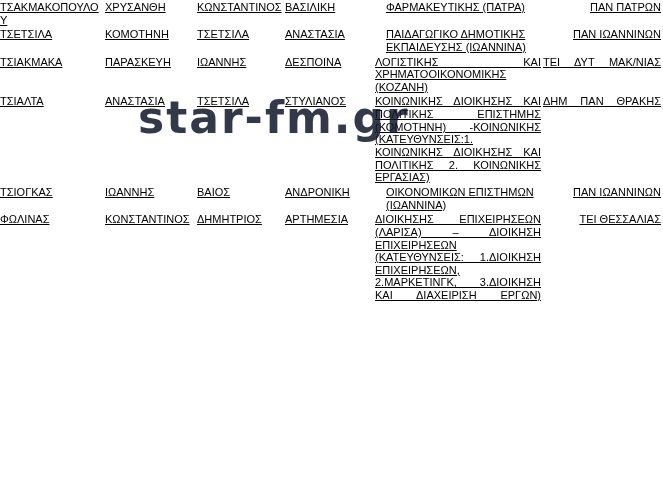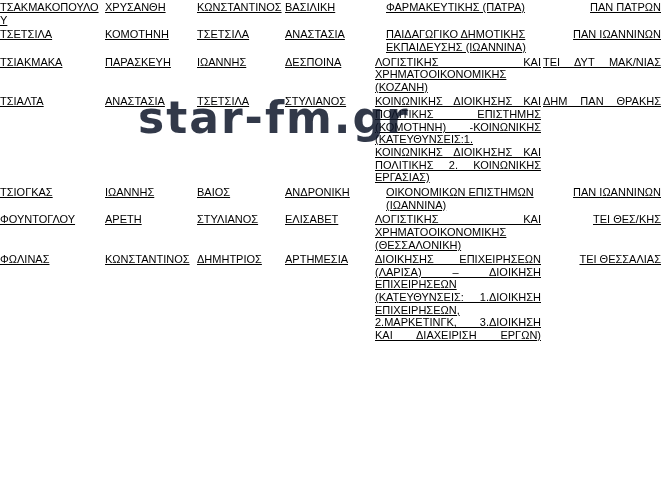--- a/index.html
+++ b/index.html
@@ -153,32 +153,20 @@
         <td>ΑΝΔΡΟΝΙΚΗ</td>
         <td class="dept-cell">
             <span class="nojust">ΟΙΚΟΝΟΜΙΚΩΝ ΕΠΙΣΤΗΜΩΝ (ΙΩΑΝΝΙΝΑ)</span>
           </td>
         <td class="inst-cell">
             <span class="inst-plain">ΠΑΝ ΙΩΑΝΝΙΝΩΝ</span>
           </td>
       </tr>
 
 
-      <tr>
-        <td>ΦΟΥΝΤΟΓΛΟΥ</td>
-        <td>ΑΡΕΤΗ</td>
-        <td>ΣΤΥΛΙΑΝΟΣ</td>
-        <td>ΕΛΙΣΑΒΕΤ</td>
-        <td class="dept-cell">
-            <span class="just">ΛΟΓΙΣΤΙΚΗΣ ΚΑΙ ΧΡΗΜΑΤΟΟΙΚΟΝΟΜΙΚΗΣ (ΘΕΣΣΑΛΟΝΙΚΗ)</span>
-          </td>
-        <td class="inst-cell">
-            <span class="inst-plain">ΤΕΙ ΘΕΣ/ΚΗΣ</span>
-          </td>
-      </tr>
 
       <tr>
         <td>ΦΩΛΙΝΑΣ</td>
         <td>ΚΩΝΣΤΑΝΤΙΝΟΣ</td>
         <td>ΔΗΜΗΤΡΙΟΣ</td>
         <td>ΑΡΤΗΜΕΣΙΑ</td>
         <td class="dept-cell">
             <span class="just">ΔΙΟΙΚΗΣΗΣ ΕΠΙΧΕΙΡΗΣΕΩΝ (ΛΑΡΙΣΑ) – ΔΙΟΙΚΗΣΗ ΕΠΙΧΕΙΡΗΣΕΩΝ (ΚΑΤΕΥΘΥΝΣΕΙΣ: 1.ΔΙΟΙΚΗΣΗ ΕΠΙΧΕΙΡΗΣΕΩΝ, 2.ΜΑΡΚΕΤΙΝΓΚ, 3.ΔΙΟΙΚΗΣΗ ΚΑΙ ΔΙΑΧΕΙΡΙΣΗ ΕΡΓΩΝ)</span>
           </td>
         <td class="inst-cell">

